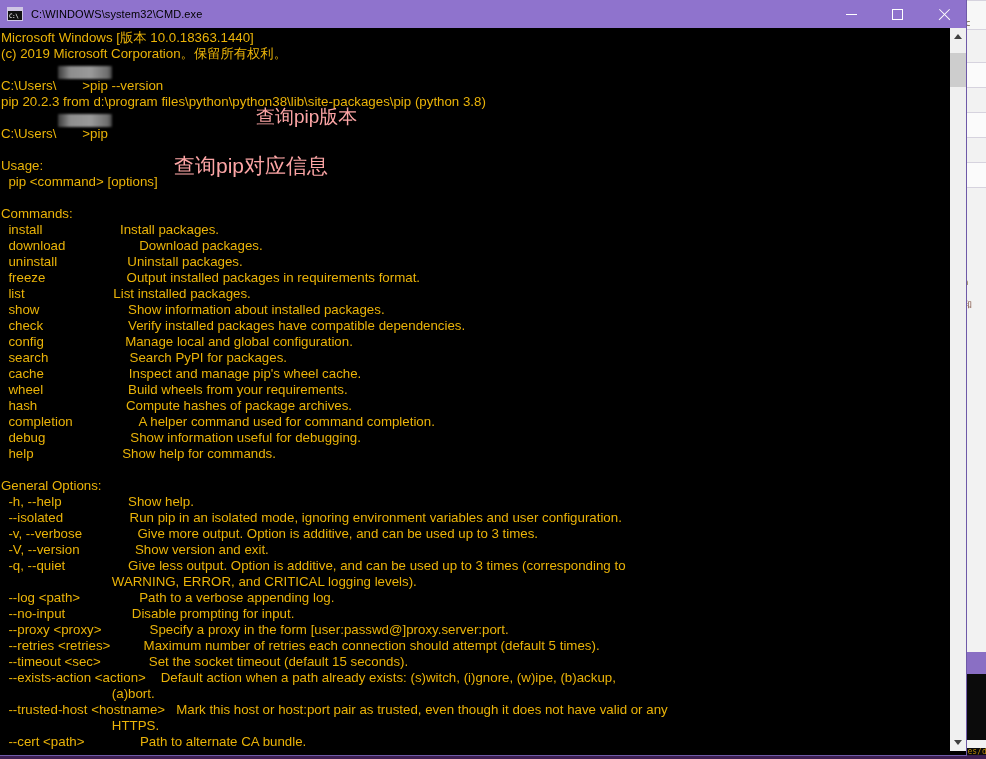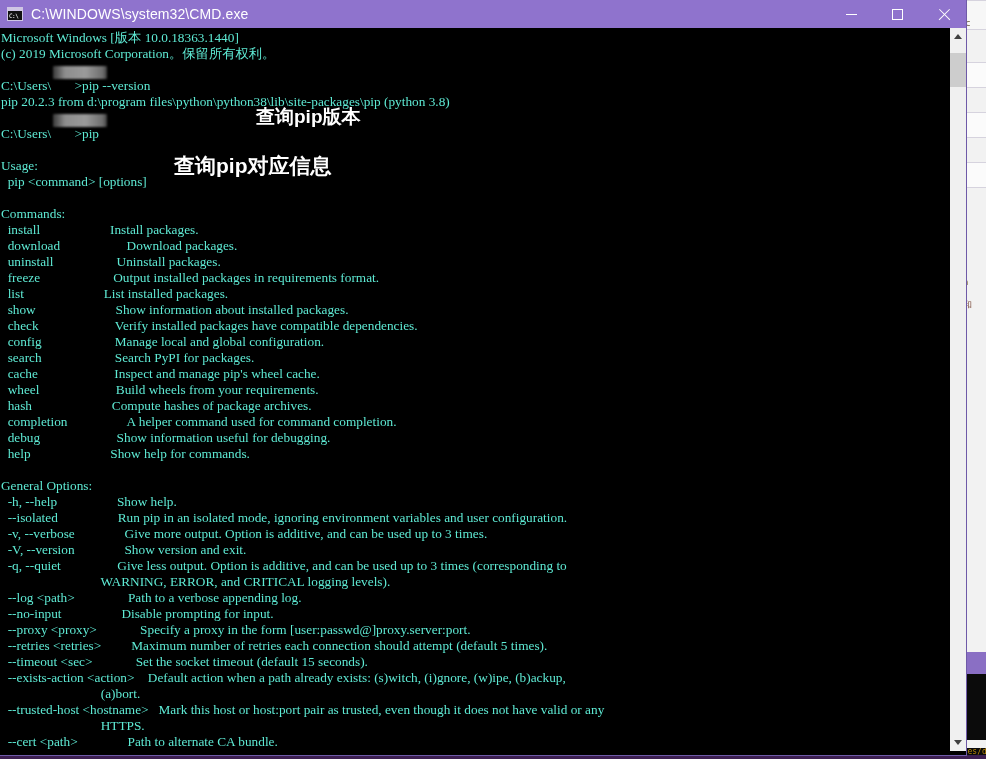--- a/index.html
+++ b/index.html
@@ -102,23 +102,23 @@
     position: absolute; left: 0; top: 0; right: 0; height: 3px;
     background: #cfc6e4;
   }
   #title-icon .glyph {
     position: absolute; left: 1px; top: 3px; right: 1px; bottom: 0;
     color: #fff; font-family: "DejaVu Sans Mono", monospace;
     font-size: 6px; line-height: 9px; letter-spacing: -0.5px;
     text-align: left;
   }
   #title-text {
-    color: #ffffff;
+    color: #000000;
     font-family: "Liberation Sans", sans-serif;
-    font-size: 14px;
+    font-size: 11px;
     letter-spacing: .1px;
     white-space: nowrap;
   }
   #win-controls {
     position: absolute; right: 0; top: 0; height: 28px;
     display: flex;
   }
   .win-btn {
     width: 46px; height: 28px;
     display: flex; align-items: center; justify-content: center;
@@ -146,24 +146,24 @@
     background: #000;
   }
   #console {
     flex: 1 1 auto;
     position: relative;
     overflow: hidden;
     background: #000;
     padding: 2px 0 0 1px;
   }
   #console-lines {
-    font-family: Liberation Serif, serif;
+    font-family: Liberation Sans, sans-serif;
     font-size: 13.3px;
     line-height: 16px;
-    color: #5eead4;
+    color: #eab308;
     white-space: pre;
     letter-spacing: 0px;
   }
   .line { height: 16px; position: relative; white-space: pre; }
   .line.blank { color: transparent; }
 
   
   .redact {
     display: inline-block;
     position: relative;
@@ -174,23 +174,23 @@
     left: 2px; top: -12px;
     width: 54px; height: 13px;
     background: linear-gradient(90deg,#3a3a3a 0%, #8d8d8d 22%, #9a9a9a 60%, #6e6e6e 92%, #3c3c3c 100%);
     filter: blur(1.2px);
     border-radius: 1px;
   }
 
   
   .annot {
     position: absolute;
-    color: #ffffff;
+    color: #fca5a5;
     font-family: "Liberation Sans", "DejaVu Sans", sans-serif;
-    font-weight: bold;
+    font-weight: normal;
     white-space: nowrap;
   }
   #annot-1 { left: 256px; top: 76px; font-size: 19px; }
   #annot-2 { left: 174px; top: 124px; font-size: 21px; }
 
   
   #scrollbar {
     flex: 0 0 17px; width: 17px;
     background: #f0f0f0;
     border-left: 1px solid #000;

